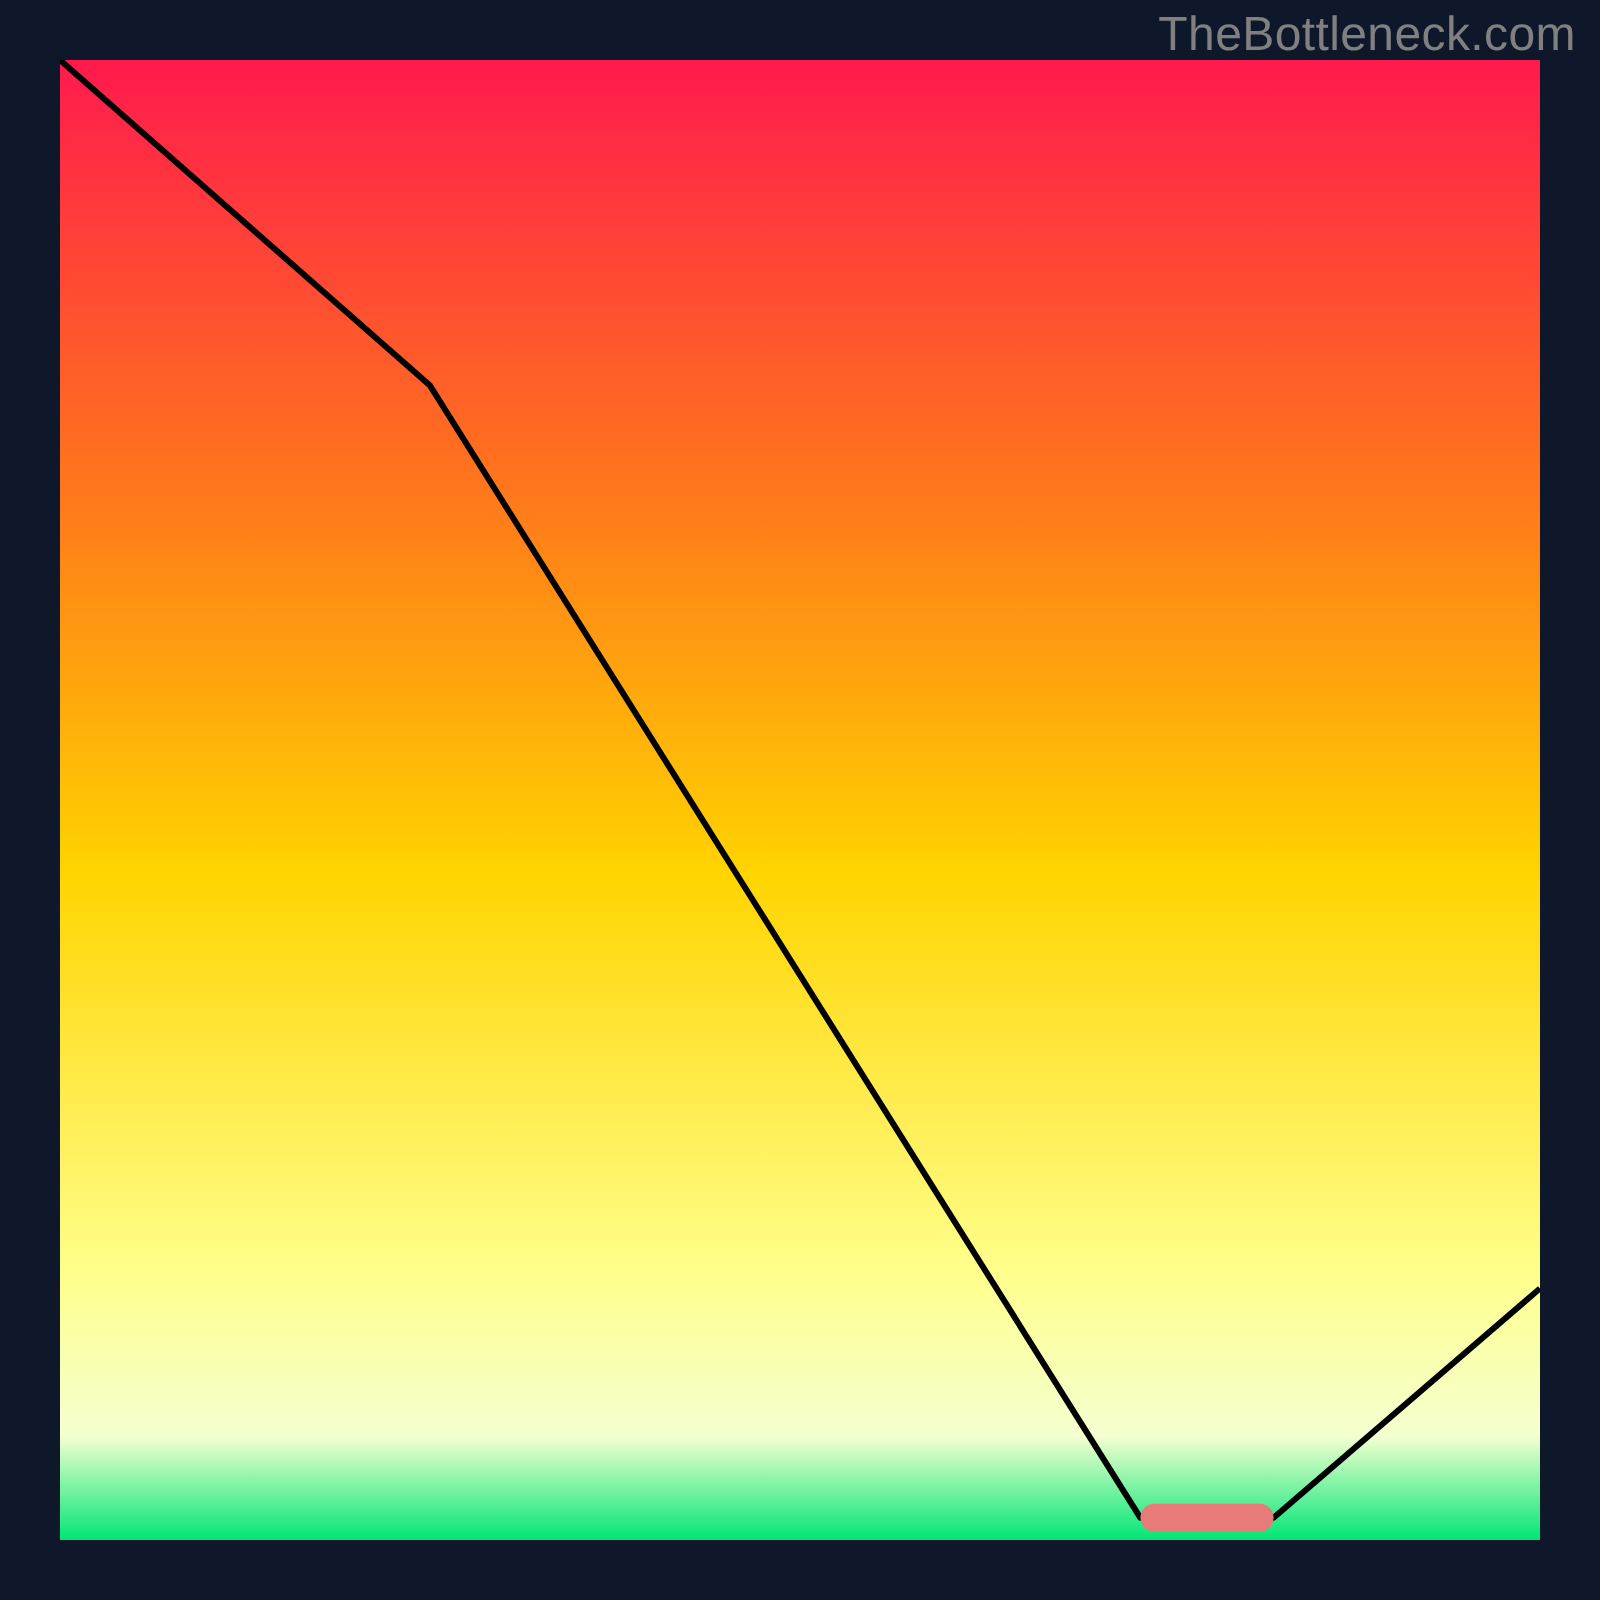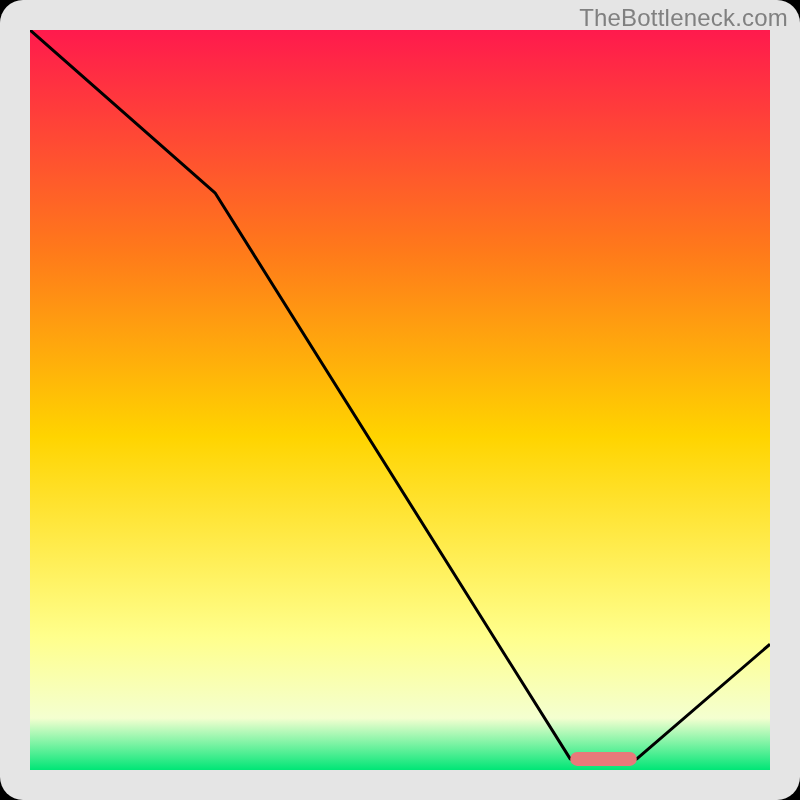--- a/index.html
+++ b/index.html
@@ -8,22 +8,21 @@
     width: 800px;
     height: 800px;
     background: #000;
     overflow: hidden;
     font-family: Arial, Helvetica, sans-serif;
   }
   .outer {
     position: relative;
     width: 800px;
     height: 800px;
-    background: #e5e5e5;
-    border-radius: 23px;
+    background: #0f172a;
   }
   .watermark {
     position: absolute;
     top: 4px;
     right: 12px;
     color: #808080;
     font-size: 24px;
     font-weight: 500;
     letter-spacing: 0.2px;
     z-index: 10;

